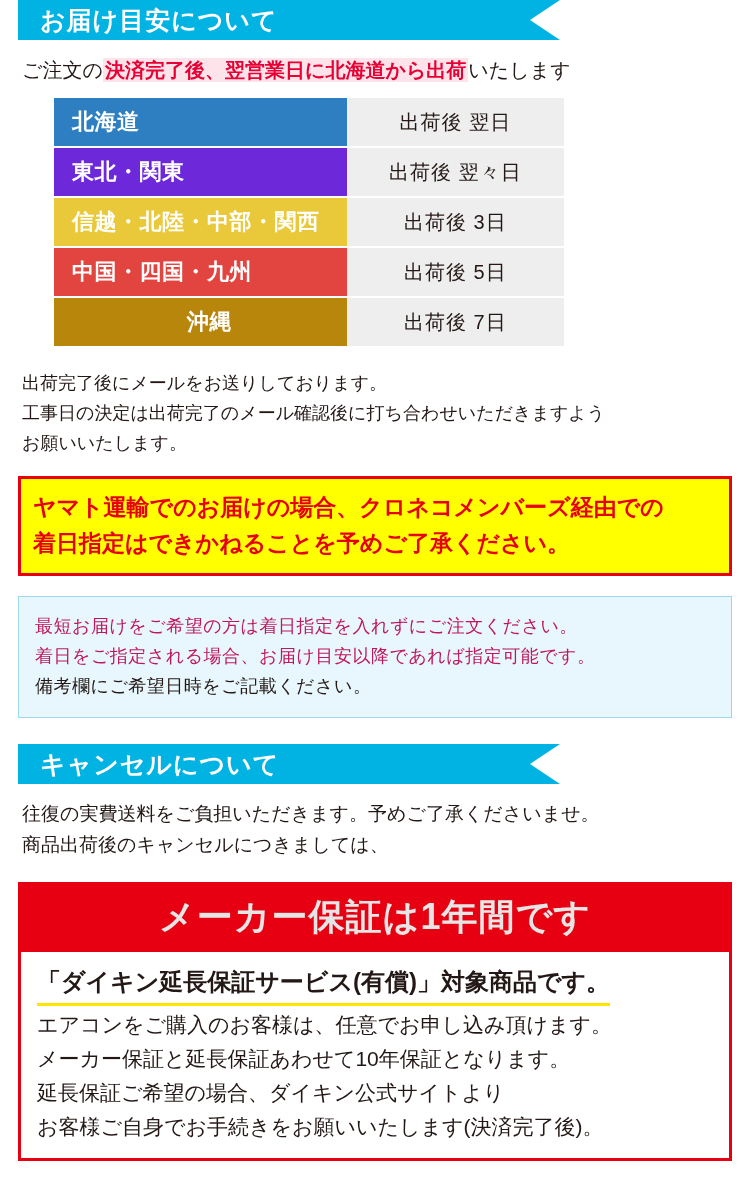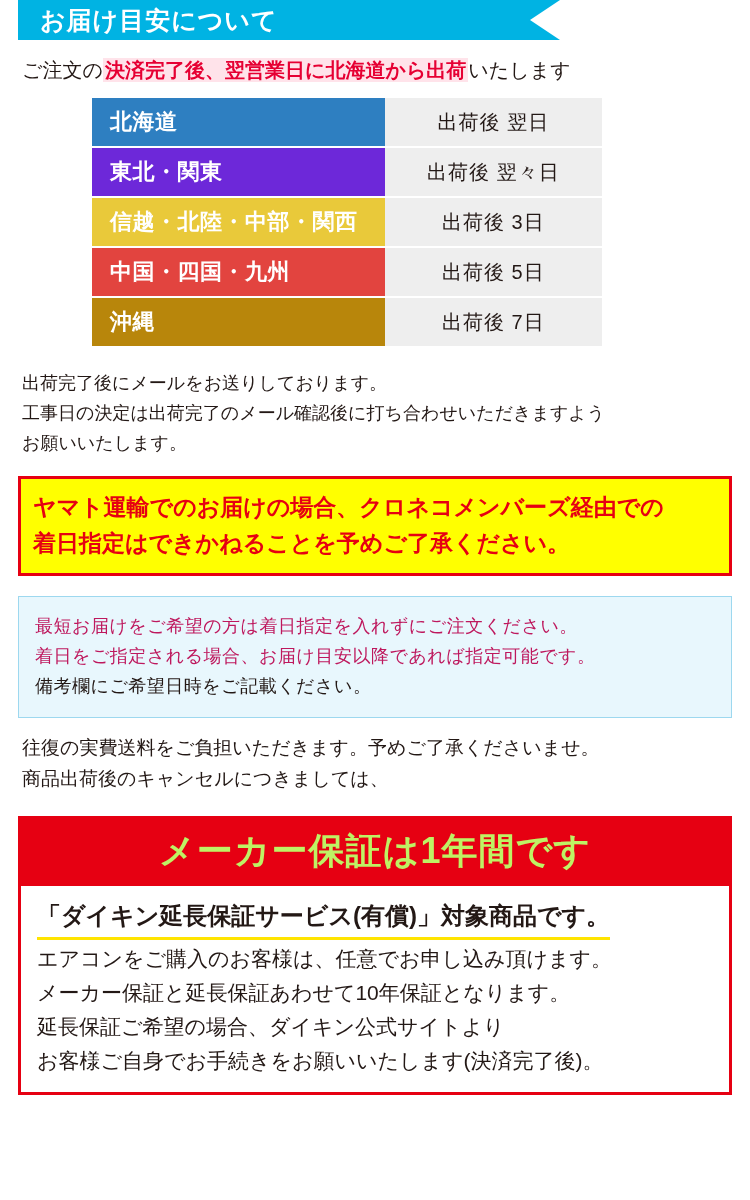--- a/index.html
+++ b/index.html
@@ -63,21 +63,21 @@
   }
   .lead .hl {
     color: #e60033;
     font-weight: bold;
     background: #ffe3ea;
     padding: 1px 2px;
   }
 
   
   .table {
-    margin: 14px 0 0 92px;
+    margin: 14px 0 0 54px;
     width: 510px;
     border-collapse: collapse;
   }
   .table td {
     height: 48px;
     padding: 0;
     vertical-align: middle;
   }
   .table td.area {
     width: 285px;
@@ -90,21 +90,21 @@
   }
   .table td.days {
     width: 225px;
     background: #eeeeee;
     font-size: 20px;
     text-align: center;
     color: #231815;
     border-bottom: 2px solid #ffffff;
     letter-spacing: 1px;
   }
-  .table tr:last-child td { border-bottom: none; }
+  .table tr:last-child td { border-bottom: none; text-align: center; }
 
   
   .notes {
     margin: 22px 0 0 22px;
     font-size: 18px;
     line-height: 30px;
   }
 
   
   .warnbox {
@@ -154,21 +154,21 @@
 
   
   .warranty {
     margin: 22px 0 0 18px;
     width: 714px;
     box-sizing: border-box;
     border: 3px solid #e60012;
   }
   .warranty .head {
     background: #e60012;
-    color: #bef264;
+    color: #e5e5e5;
     font-size: 36px;
     font-weight: bold;
     text-align: center;
     padding: 8px 0 10px 0;
     letter-spacing: 1px;
   }
   .warranty .body {
     background: #ffffff;
     padding: 12px 16px 14px 16px;
   }
@@ -240,20 +240,25 @@
     <p>ヤマト運輸でのお届けの場合、クロネコメンバーズ経由での</p>
     <p>着日指定はできかねることを予めご了承ください。</p>
   </div>
 
   <div class="infobox">
     <p class="blue">最短お届けをご希望の方は着日指定を入れずにご注文ください。</p>
     <p class="blue">着日をご指定される場合、お届け目安以降であれば指定可能です。</p>
     <p class="dark">備考欄にご希望日時をご記載ください。</p>
   </div>
 
+  <div class="banner" style="margin-top:26px;">
+    <div class="body"></div>
+    <div class="tip"></div>
+    <div class="label">キャンセルについて</div>
+  </div>
 
   <div class="cancel-note">
     <div>往復の実費送料をご負担いただきます。予めご了承くださいませ。</div>
     <div>商品出荷後のキャンセルにつきましては、</div>
   </div>
 
   <div class="warranty">
     <div class="head">メーカー保証は1年間です</div>
     <div class="body">
       <div class="sub">

